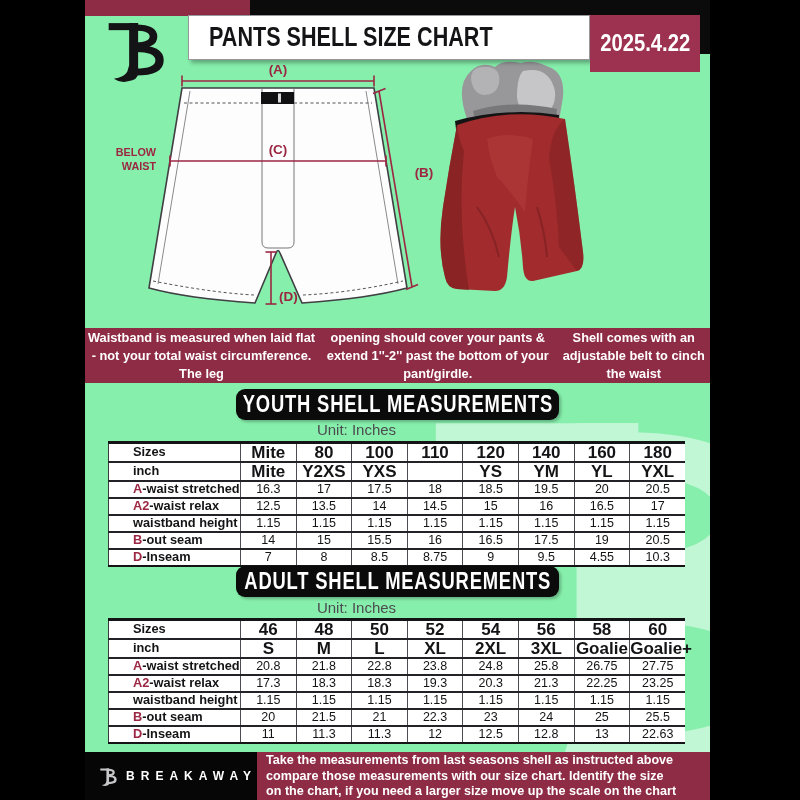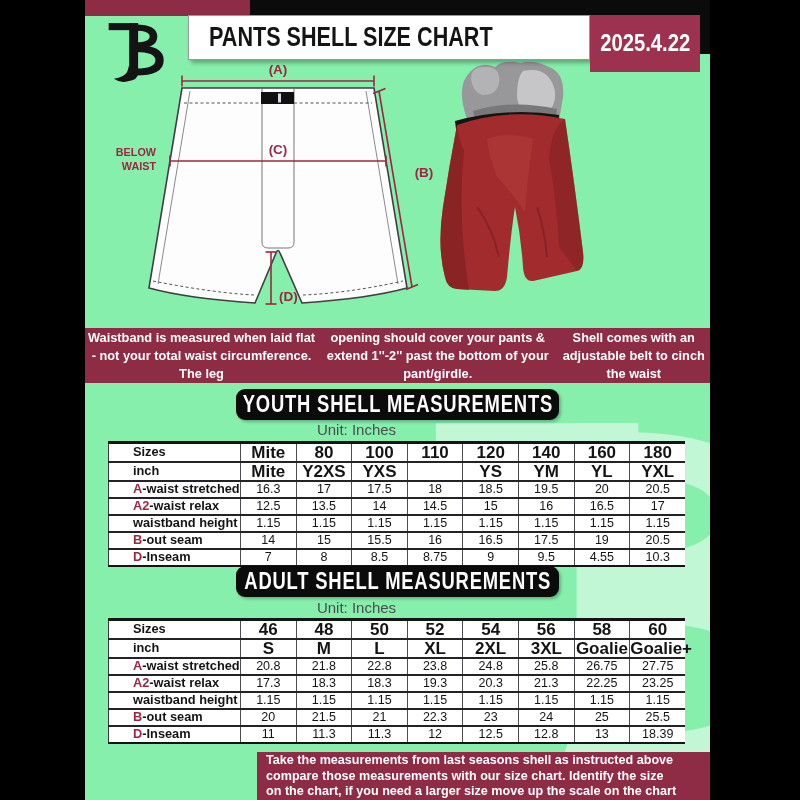--- a/index.html
+++ b/index.html
@@ -336,24 +336,30 @@
         </tr>
         <tr>
           <th class="label"><span class="pfx" style="color: rgb(155, 39, 67);">D</span>-Inseam</th>
           <td>11</td>
           <td>11.3</td>
           <td>11.3</td>
           <td>12</td>
           <td>12.5</td>
           <td>12.8</td>
           <td>13</td>
-          <td>18.39</td>
+          <td>22.63</td>
         </tr>
       </tbody>
   </table>
 
+  <div class="footer-logo-box">
+    <svg viewBox="0 0 100 100">
+      <use href="#logoB"></use>
+    </svg>
+    <span class="brand-text">BREAKAWAY</span>
+  </div>
   <div class="footer-banner" style="background: rgb(142, 43, 69);">
     <div>Take the measurements from last seasons shell as instructed above</div>
     <div>compare those measurements  with our size chart. Identify the size</div>
     <div>on the chart, if you need a larger size move up the scale on the chart</div>
   </div>
 
 </div>
 
 </body></html>

